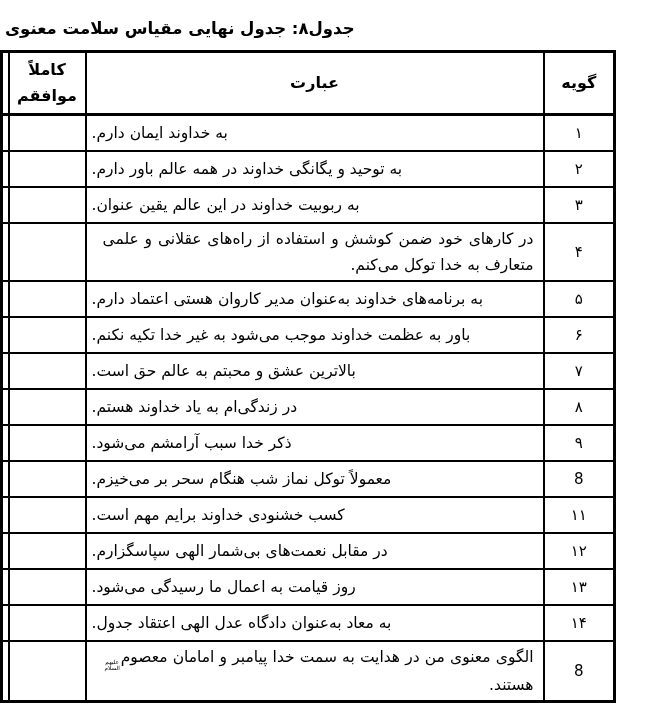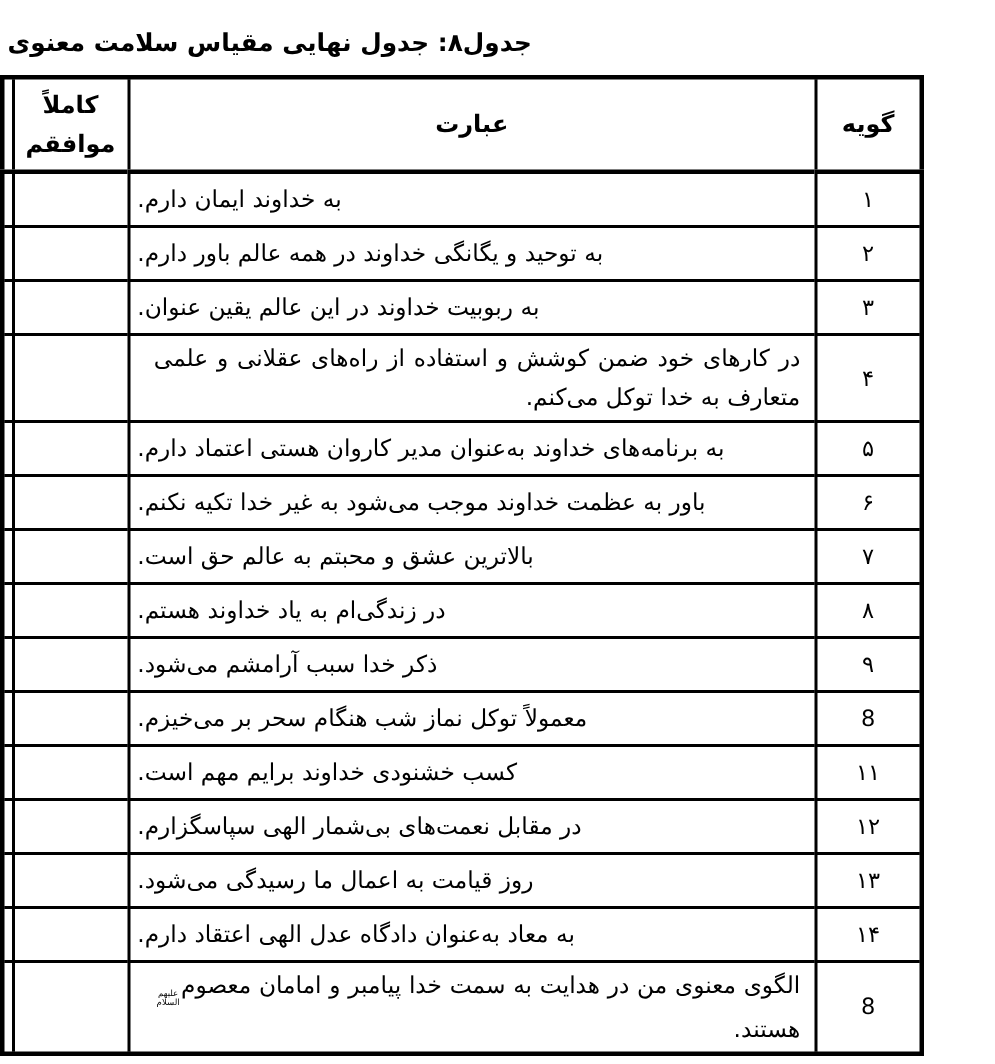--- a/index.html
+++ b/index.html
@@ -181,21 +181,21 @@
           <td class="cell-cut"></td>
         </tr>
         <tr>
           <td class="cell-item">۱۳</td>
           <td class="cell-statement">روز قیامت به اعمال ما رسیدگی می‌شود.</td>
           <td class="cell-agree"></td>
           <td class="cell-cut"></td>
         </tr>
         <tr>
           <td class="cell-item">۱۴</td>
-          <td class="cell-statement">به معاد به‌عنوان دادگاه عدل الهی اعتقاد دارم.</td>
+          <td class="cell-statement">به معاد به‌عنوان دادگاه عدل الهی اعتقاد جدول.</td>
           <td class="cell-agree"></td>
           <td class="cell-cut"></td>
         </tr>
         <tr>
           <td class="cell-item">8</td>
           <td class="cell-statement justify">الگوی معنوی من در هدایت به سمت خدا پیامبر و امامان معصوم<span class="honorific">
               <span>علیهم</span>
               <span>السلام</span>
             </span> هستند.</td>
           <td class="cell-agree"></td>

